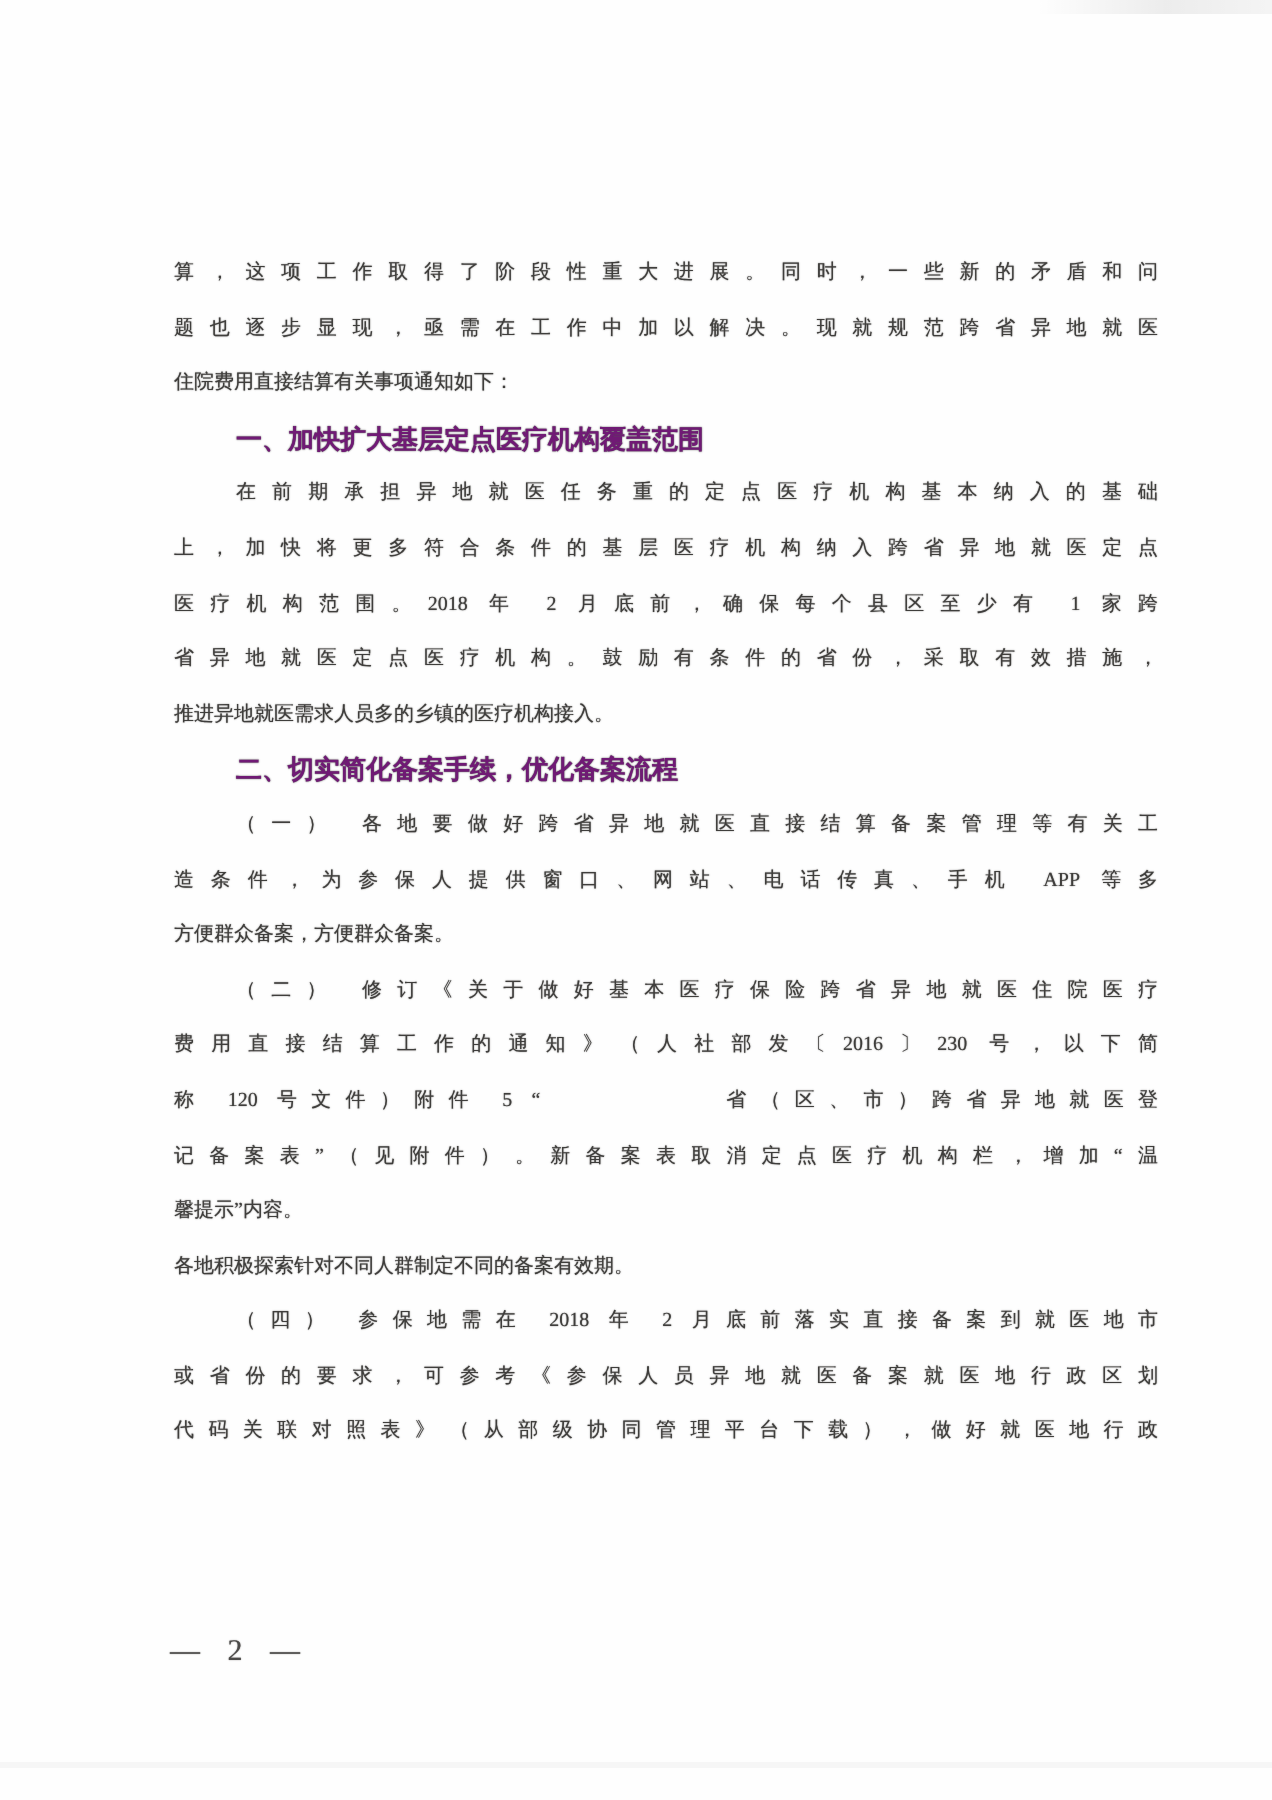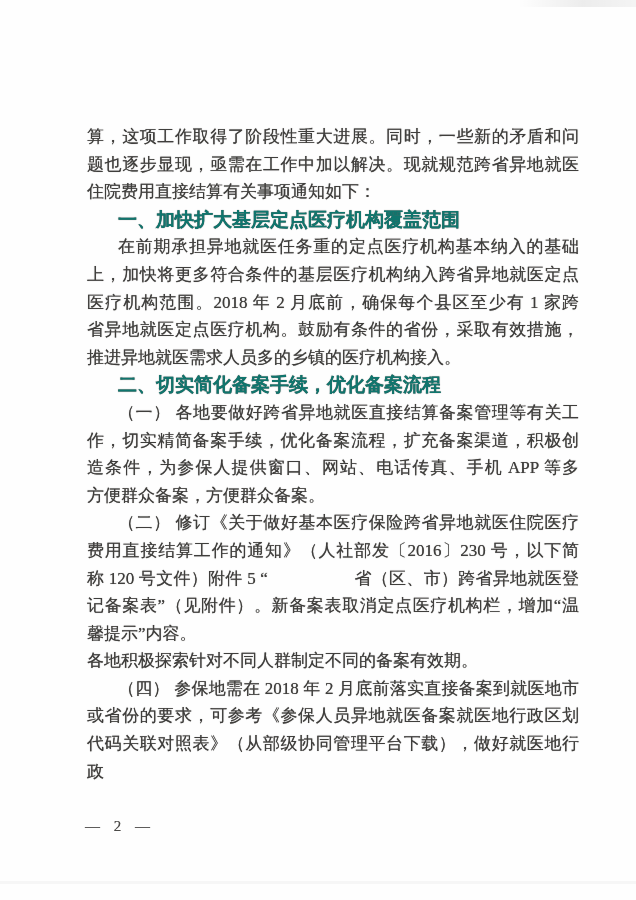--- a/index.html
+++ b/index.html
@@ -35,21 +35,21 @@
     height: 3px;
     background: rgba(0,0,0,0.03);
   }
   .textblock {
     position: absolute;
     left: 87px;
     top: 123px;
     width: 492px;
   }
   .line {
-    font-size: 17px;
+    font-size: 10px;
     line-height: 27.6px;
     height: 27.6px;
     color: #3f3e3c;
     text-shadow: 0 0 0.7px rgba(70,68,66,0.85);
     white-space: pre-wrap;
   }
   
   .t-cont {
     text-align: justify;
     text-align-last: justify;
@@ -62,22 +62,22 @@
   }
   
   .t-end {
     text-align: left;
     text-align-last: left;
   }
   
   .t-heading {
     font-family: "Liberation Sans", "DejaVu Sans", sans-serif;
     font-weight: bold;
-    font-size: 19px;
-    color: #0f766e;
+    font-size: 13px;
+    color: #701a75;
     text-indent: 31px;
     text-align: center;
     text-align-last: left;
     text-shadow: 0 0 0.8px rgba(30,30,28,0.9);
   }
   .page-number {
     position: absolute;
     left: 85px;
     top: 818px;
     font-size: 15px;
@@ -99,21 +99,20 @@
       <div class="line t-cont">题也逐步显现，亟需在工作中加以解决。现就规范跨省异地就医</div>
       <div class="line t-end">住院费用直接结算有关事项通知如下：</div>
       <div class="line t-heading">一、加快扩大基层定点医疗机构覆盖范围</div>
       <div class="line t-first">在前期承担异地就医任务重的定点医疗机构基本纳入的基础</div>
       <div class="line t-cont">上，加快将更多符合条件的基层医疗机构纳入跨省异地就医定点</div>
       <div class="line t-cont">医疗机构范围。2018 年 2 月底前，确保每个县区至少有 1 家跨</div>
       <div class="line t-cont">省异地就医定点医疗机构。鼓励有条件的省份，采取有效措施，</div>
       <div class="line t-end">推进异地就医需求人员多的乡镇的医疗机构接入。</div>
       <div class="line t-heading">二、切实简化备案手续，优化备案流程</div>
       <div class="line t-first">（一） 各地要做好跨省异地就医直接结算备案管理等有关工</div>
-      <div class="line t-cont">作，切实精简备案手续，优化备案流程，扩充备案渠道，积极创</div>
       <div class="line t-cont">造条件，为参保人提供窗口、网站、电话传真、手机 APP 等多</div>
       <div class="line t-end">方便群众备案，方便群众备案。</div>
       <div class="line t-first">（二） 修订《关于做好基本医疗保险跨省异地就医住院医疗</div>
       <div class="line t-cont">费用直接结算工作的通知》（人社部发〔2016〕230 号，以下简</div>
       <div class="line t-cont">称 120 号文件）附件 5 “　　　　　省（区、市）跨省异地就医登</div>
       <div class="line t-cont">记备案表”（见附件）。新备案表取消定点医疗机构栏，增加“温</div>
       <div class="line t-end">馨提示”内容。</div>
       <div class="line t-end">各地积极探索针对不同人群制定不同的备案有效期。</div>
       <div class="line t-first">（四） 参保地需在 2018 年 2 月底前落实直接备案到就医地市</div>
       <div class="line t-cont">或省份的要求，可参考《参保人员异地就医备案就医地行政区划</div>

